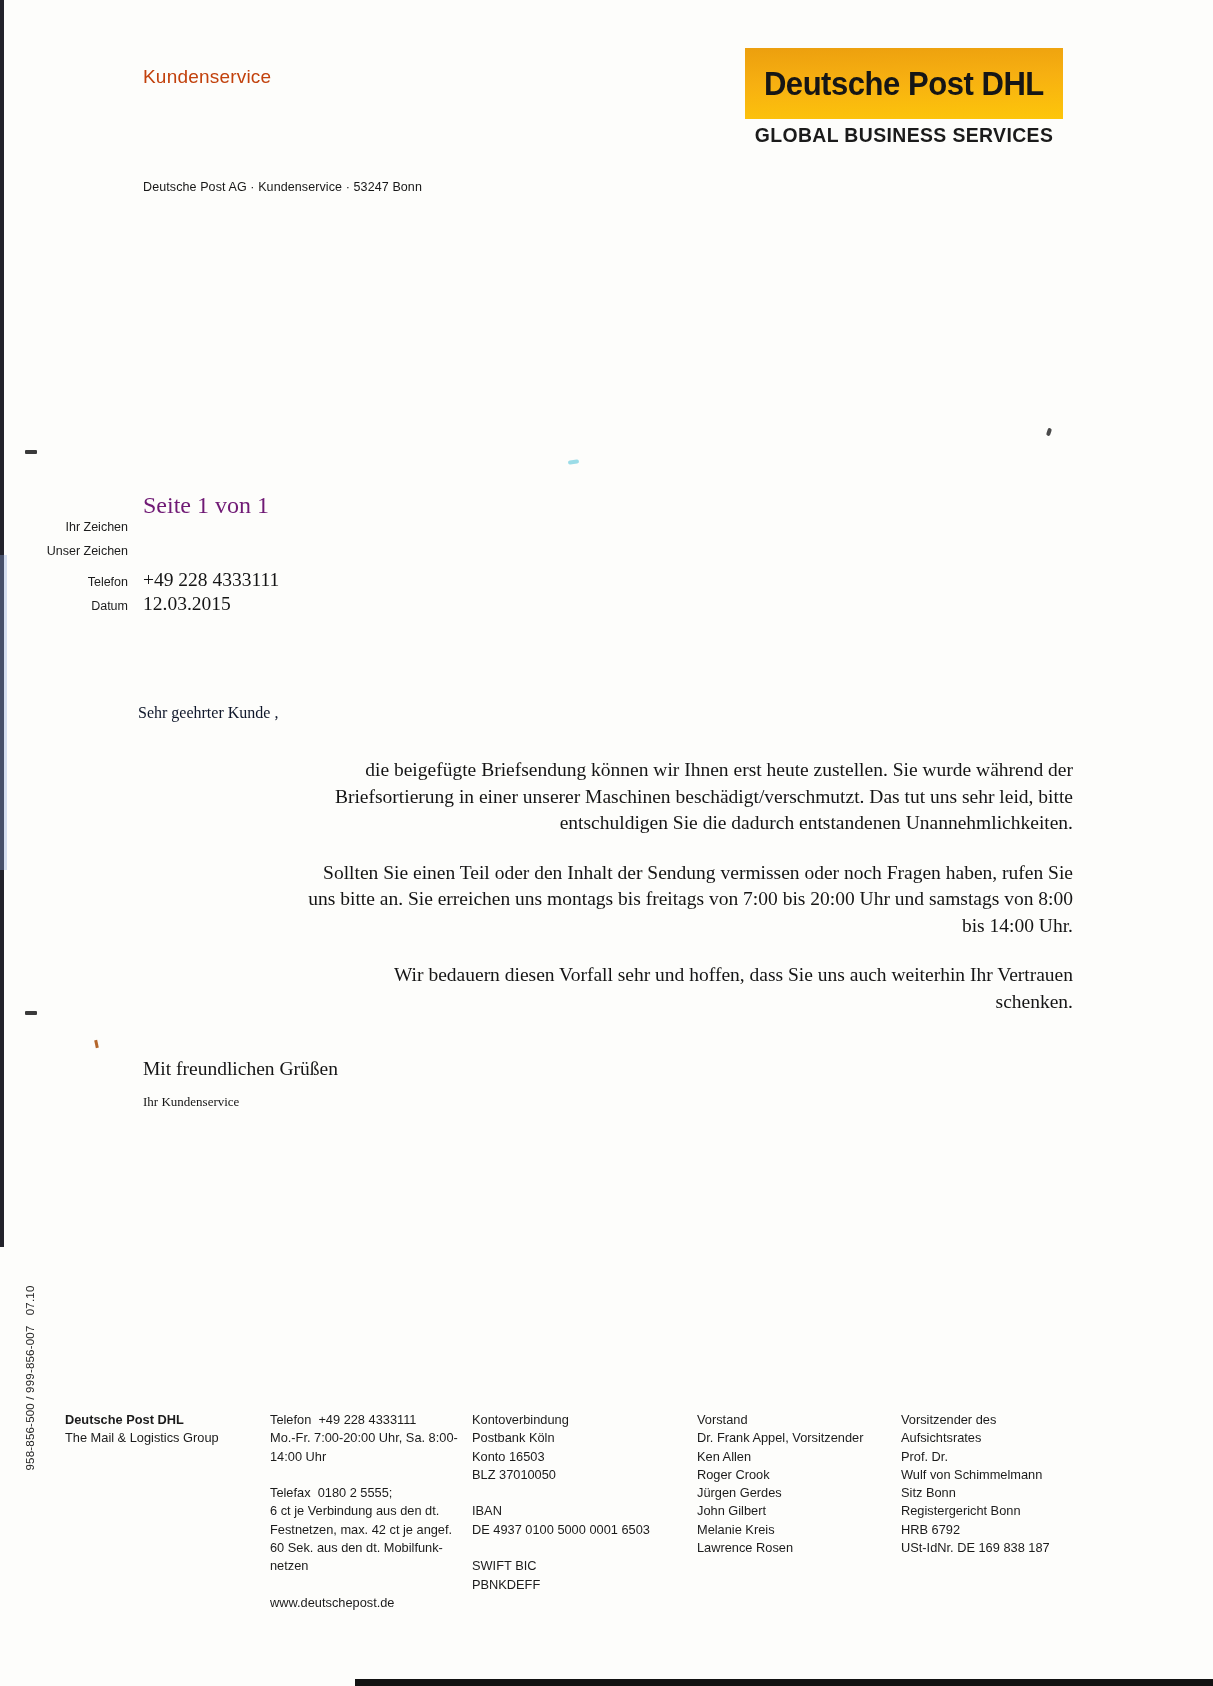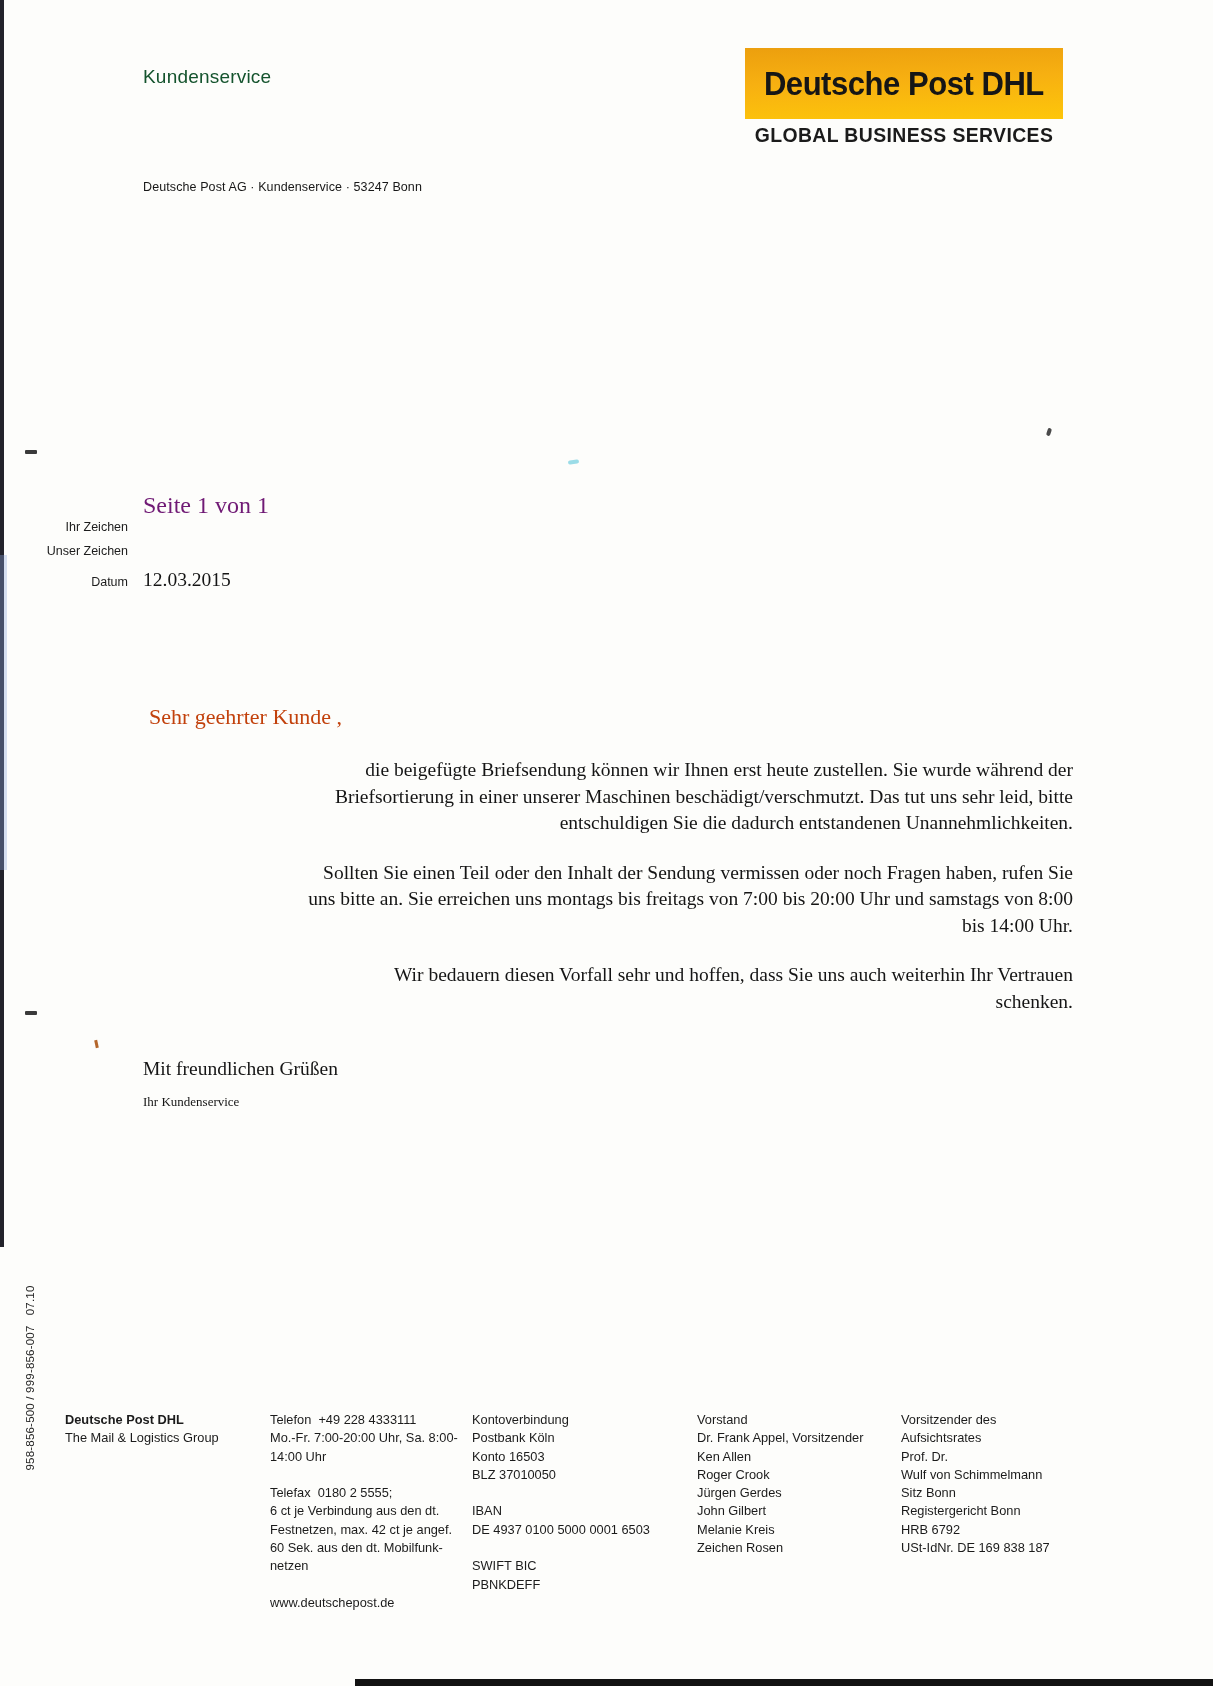--- a/index.html
+++ b/index.html
@@ -7,21 +7,21 @@
     position:relative;
     width:1213px;height:1686px;
     background:#fdfdfb;
     overflow:hidden;
     font-family:"Liberation Sans",sans-serif;
     color:#1a1a1a;
   }
   
   .dept{
     position:absolute;left:143px;top:66px;
-    font-size:19px;font-weight:500;letter-spacing:.2px;color:#14532d;
+    font-size:19px;font-weight:500;letter-spacing:.2px;color:#c2410c;
   }
   .logo-box{
     position:absolute;left:745px;top:48px;width:318px;height:71px;
     display:flex;align-items:center;justify-content:center;
     background:linear-gradient(178deg,#ec9f0e 0%,#f7b011 45%,#fdc60a 100%);
   }
   .logo-box span{
     font-size:33px;font-weight:700;color:#161616;
     letter-spacing:-.5px;transform:scaleX(.94);white-space:nowrap;
   }
@@ -45,22 +45,22 @@
     width:128px;text-align:right;flex:0 0 128px;
     font-size:12.5px;color:#1c1c1c;
   }
   .meta-value{
     padding-left:15px;
     font-family:"Liberation Serif",serif;font-size:19.5px;color:#151515;
     white-space:nowrap;
   }
   
   .salutation{
-    position:absolute;left:149px;top:704px;
-    font-family:"Liberation Serif",serif;font-size:22px;color:#c2410c;
+    position:absolute;left:138px;top:704px;
+    font-family:"Liberation Serif",serif;font-size:16px;color:#0f172a;
   }
   .paragraphs{
     position:absolute;left:143px;top:757px;width:930px;
     font-family:"Liberation Serif",serif;font-size:19.5px;color:#151515;
   }
   .paragraphs .para{margin:0 0 23px 0;}
   .paragraphs .line{line-height:26.5px;white-space:pre;text-align:right;}
   .closing{
     position:absolute;left:143px;top:1038px;
     font-family:"Liberation Serif",serif;font-size:19.5px;color:#151515;margin-top:20px;
@@ -111,20 +111,24 @@
   <div class="meta" id="meta-rows">
       <div class="meta-row">
         <span class="meta-label">Ihr Zeichen</span>
         <span class="meta-value"></span>
       </div>
       <div class="meta-row">
         <span class="meta-label">Unser Zeichen</span>
         <span class="meta-value"></span>
       </div>
       <div class="meta-row">
+        <span class="meta-label">Telefon</span>
+        <span class="meta-value">+49 228 4333111</span>
+      </div>
+      <div class="meta-row">
         <span class="meta-label">Datum</span>
         <span class="meta-value">12.03.2015</span>
       </div>
     </div>
 
   <div class="salutation">Sehr geehrter Kunde ,</div>
   <div class="paragraphs" id="paragraphs">
       <div class="para">
         <div class="line">die beigefügte Briefsendung können wir Ihnen erst heute zustellen. Sie wurde während der</div>
         <div class="line">Briefsortierung in einer unserer Maschinen beschädigt/verschmutzt. Das tut uns sehr leid, bitte</div>
@@ -176,21 +180,21 @@
         <div class="fline">PBNKDEFF</div>
       </div>
       <div class="fcol fcol4">
         <div class="fline">Vorstand</div>
         <div class="fline">Dr. Frank Appel, Vorsitzender</div>
         <div class="fline">Ken Allen</div>
         <div class="fline">Roger Crook</div>
         <div class="fline">Jürgen Gerdes</div>
         <div class="fline">John Gilbert</div>
         <div class="fline">Melanie Kreis</div>
-        <div class="fline">Zeichen Rosen</div>
+        <div class="fline">Lawrence Rosen</div>
       </div>
       <div class="fcol fcol5">
         <div class="fline">Vorsitzender des</div>
         <div class="fline">Aufsichtsrates</div>
         <div class="fline">Prof. Dr.</div>
         <div class="fline">Wulf von Schimmelmann</div>
         <div class="fline">Sitz Bonn</div>
         <div class="fline">Registergericht Bonn</div>
         <div class="fline">HRB 6792</div>
         <div class="fline">USt-IdNr. DE 169 838 187</div>

